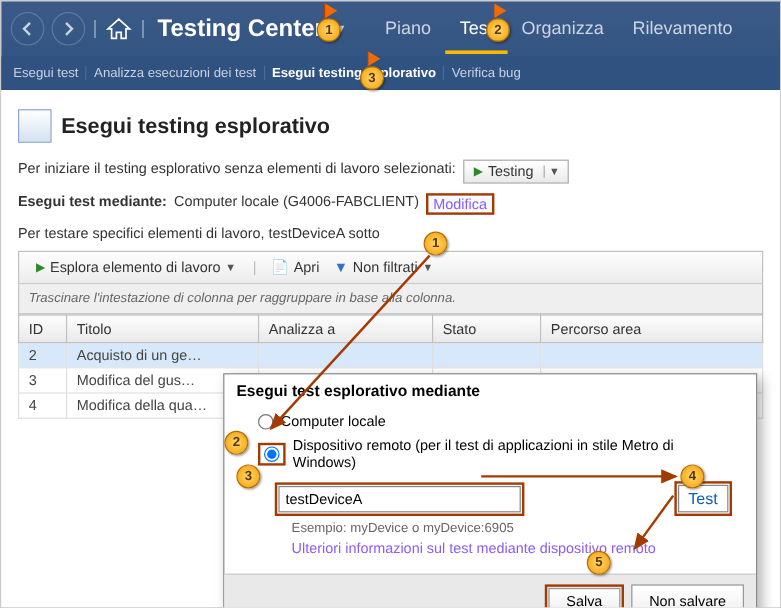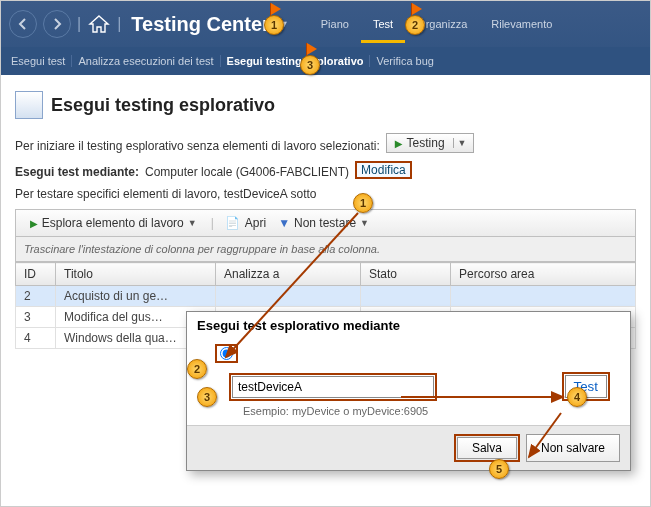--- a/index.html
+++ b/index.html
@@ -4,35 +4,35 @@
 <style>
 * { box-sizing: border-box; margin: 0; padding: 0; font-family: "Segoe UI", Arial, sans-serif; }
 body { width: 651px; height: 507px; background: #fff; position: relative; overflow: hidden; border: 1px solid #ccc;}
 .header { background: linear-gradient(#3b5a87,#2f5280); height: 74px; color: #fff; position: relative; }
 .header-top { display:flex; align-items:center; height:46px; padding:0 8px; gap:6px;}
 .nav-btn { width:28px; height:28px; border:1px solid #5a7aa5; border-radius:50%; display:flex; align-items:center; justify-content:center; color:#c8d2e0; }
 .home-btn { width:24px; height:24px; display:flex; align-items:center; justify-content:center; }
 .title { font-size:20px; font-weight:600; margin-left:4px; }
 .dd { margin-left:4px; }
 .tabs { display:flex; margin-left:14px; gap:0;}
-.tab { padding:12px 12px 10px; font-size:11px; color:#cbd5e3; border-bottom:3px solid transparent; cursor:pointer;}
+.tab { padding:12px 12px 10px; font-size:15px; color:#cbd5e3; border-bottom:3px solid transparent; cursor:pointer;}
 .tab.active { color:#fff; border-bottom:3px solid #f5b900; }
 .subnav { height:28px; background:#2f5280; display:flex; align-items:center; font-size:11px; color:#c8d2e0; padding:0 4px; gap:0; }
 .subnav .sn { padding:0 6px; border-right:1px solid #4a6a98; white-space:nowrap; cursor:pointer;}
 .subnav .sn:last-child{border:none;}
 .subnav .sn.active { color:#fff; font-weight:600; }
 .body { padding:10px 14px; font-size:12px; color:#333; }
 .page-title-row { display:flex; align-items:center; gap:8px; margin:6px 0 14px;}
 .page-title { font-size:18px; font-weight:600; color:#222;}
 .doc-icon { width:28px; height:28px; border:1px solid #8aa5cc; background:linear-gradient(#fff,#d4e1f1); }
-.row { display:flex; align-items:flex-end; gap:6px; margin-bottom:8px; flex-wrap:wrap;}
+.row { display:flex; align-items:flex-start; gap:6px; margin-bottom:8px; flex-wrap:wrap;}
 .btn { border:1px solid #a9a9a9; background:linear-gradient(#fff,#e9e9e9); padding:2px 8px; font-size:12px; cursor:pointer; display:inline-flex; align-items:center; gap:4px;}
 .btn.split { padding-right:2px;}
 .split .arr { border-left:1px solid #a9a9a9; padding:0 4px; margin-left:4px;}
-.link { color:#0c4a6e; text-decoration:none; cursor:pointer;}
+.link { color:#8b5cf6; text-decoration:none; cursor:pointer;}
 .modifica-box { border:2px solid #a43a00; padding:0 4px; background:#f5faff;}
 .toolbar { border:1px solid #c0c0c0; background:linear-gradient(#fdfdfd,#ececec); padding:4px 6px; display:flex; align-items:center; gap:12px; margin-top:8px;}
 .grid-hint { background:#efefef; border:1px solid #c0c0c0; border-top:none; padding:6px 8px; font-style:italic; color:#666; font-size:11px;}
 table.grid { border-collapse:collapse; width:100%; font-size:12px; border:1px solid #c0c0c0; border-top:none;}
 .grid th { background:linear-gradient(#fdfdfd,#e8e8e8); border:1px solid #c0c0c0; padding:4px 8px; text-align:left; font-weight:400; color:#333;}
 .grid td { border:1px solid #e0e0e0; padding:3px 8px; color:#444; white-space:nowrap; overflow:hidden; text-overflow:ellipsis; max-width:120px;}
 .grid tr.sel td { background:#d8e8fb; }
 .dialog { position:absolute; left:185px; top:310px; width:445px; background:#fff; border:1px solid #888; box-shadow:4px 4px 10px rgba(0,0,0,.3);}
 .dialog .dlg-body{ padding:6px 10px 6px; font-size:12px;}
 .dlg-title { font-weight:700; font-size:13px; padding:6px 10px 2px;}
@@ -128,21 +128,21 @@
       <span>Esplora elemento di lavoro</span>
       <span class="dd-caret-dark">▼</span>
     </span>
     <span style="color:#bbb">|</span>
     <span style="display:inline-flex;align-items:center;gap:4px;">
       <span>📄</span>
       <span>Apri</span>
     </span>
     <span style="display:inline-flex;align-items:center;gap:4px;">
       <span class="filter-ico">▼</span>
-      <span>Non testare</span>
+      <span>Non filtrati</span>
       <span class="dd-caret-dark">▼</span>
     </span>
   </div>
   <div class="grid-hint">Trascinare l'intestazione di colonna per raggruppare in base alla colonna.</div>
   <table class="grid">
     <tbody>
         <tr>
       <th style="width:40px">ID</th>
       <th style="width:160px">Titolo</th>
       <th>Analizza a</th>
@@ -158,43 +158,49 @@
     </tr>
     <tr>
       <td>3</td>
           <td>Modifica del gus…</td>
           <td></td>
           <td></td>
           <td></td>
     </tr>
     <tr>
       <td>4</td>
-          <td>Windows della qua…</td>
+          <td>Modifica della qua…</td>
           <td></td>
           <td></td>
           <td></td>
     </tr>
   </tbody>
     </table>
 </div>
 
 <div class="dialog">
   <div class="dlg-title">Esegui test esplorativo mediante</div>
   <div class="dlg-body">
     <div class="radio-row">
+      <input type="radio" style="">
+      <span>Computer locale</span>
+    </div>
+    <div class="radio-row">
       <span class="radio-box">
         <input type="radio" checked="" style="">
       </span>
+      <span>Dispositivo remoto (per il test di applicazioni in stile Metro di Windows)</span>
     </div>
     <div class="device-row">
       <span class="outline"><input class="device-input" value="testDeviceA" style=""></span>
       <span style="flex:1"></span>
       <span class="outline"><button class="test-btn">Test</button></span>
     </div>
     <div class="hint">Esempio: myDevice o myDevice:6905</div>
+    <div class="morelink"><a class="link">Ulteriori informazioni sul test mediante dispositivo remoto</a></div>
   </div>
   <div class="dlg-footer">
     <span class="outline"><button class="fbtn">Salva</button></span>
     <button class="fbtn">Non salvare</button>
   </div>
 </div>
 
 <div class="flag" style="left:269px; top:2px;"></div>
 <div class="annot" style="left:263px; top:14px;">1</div>
 <div class="flag" style="left:410px; top:2px;"></div>

